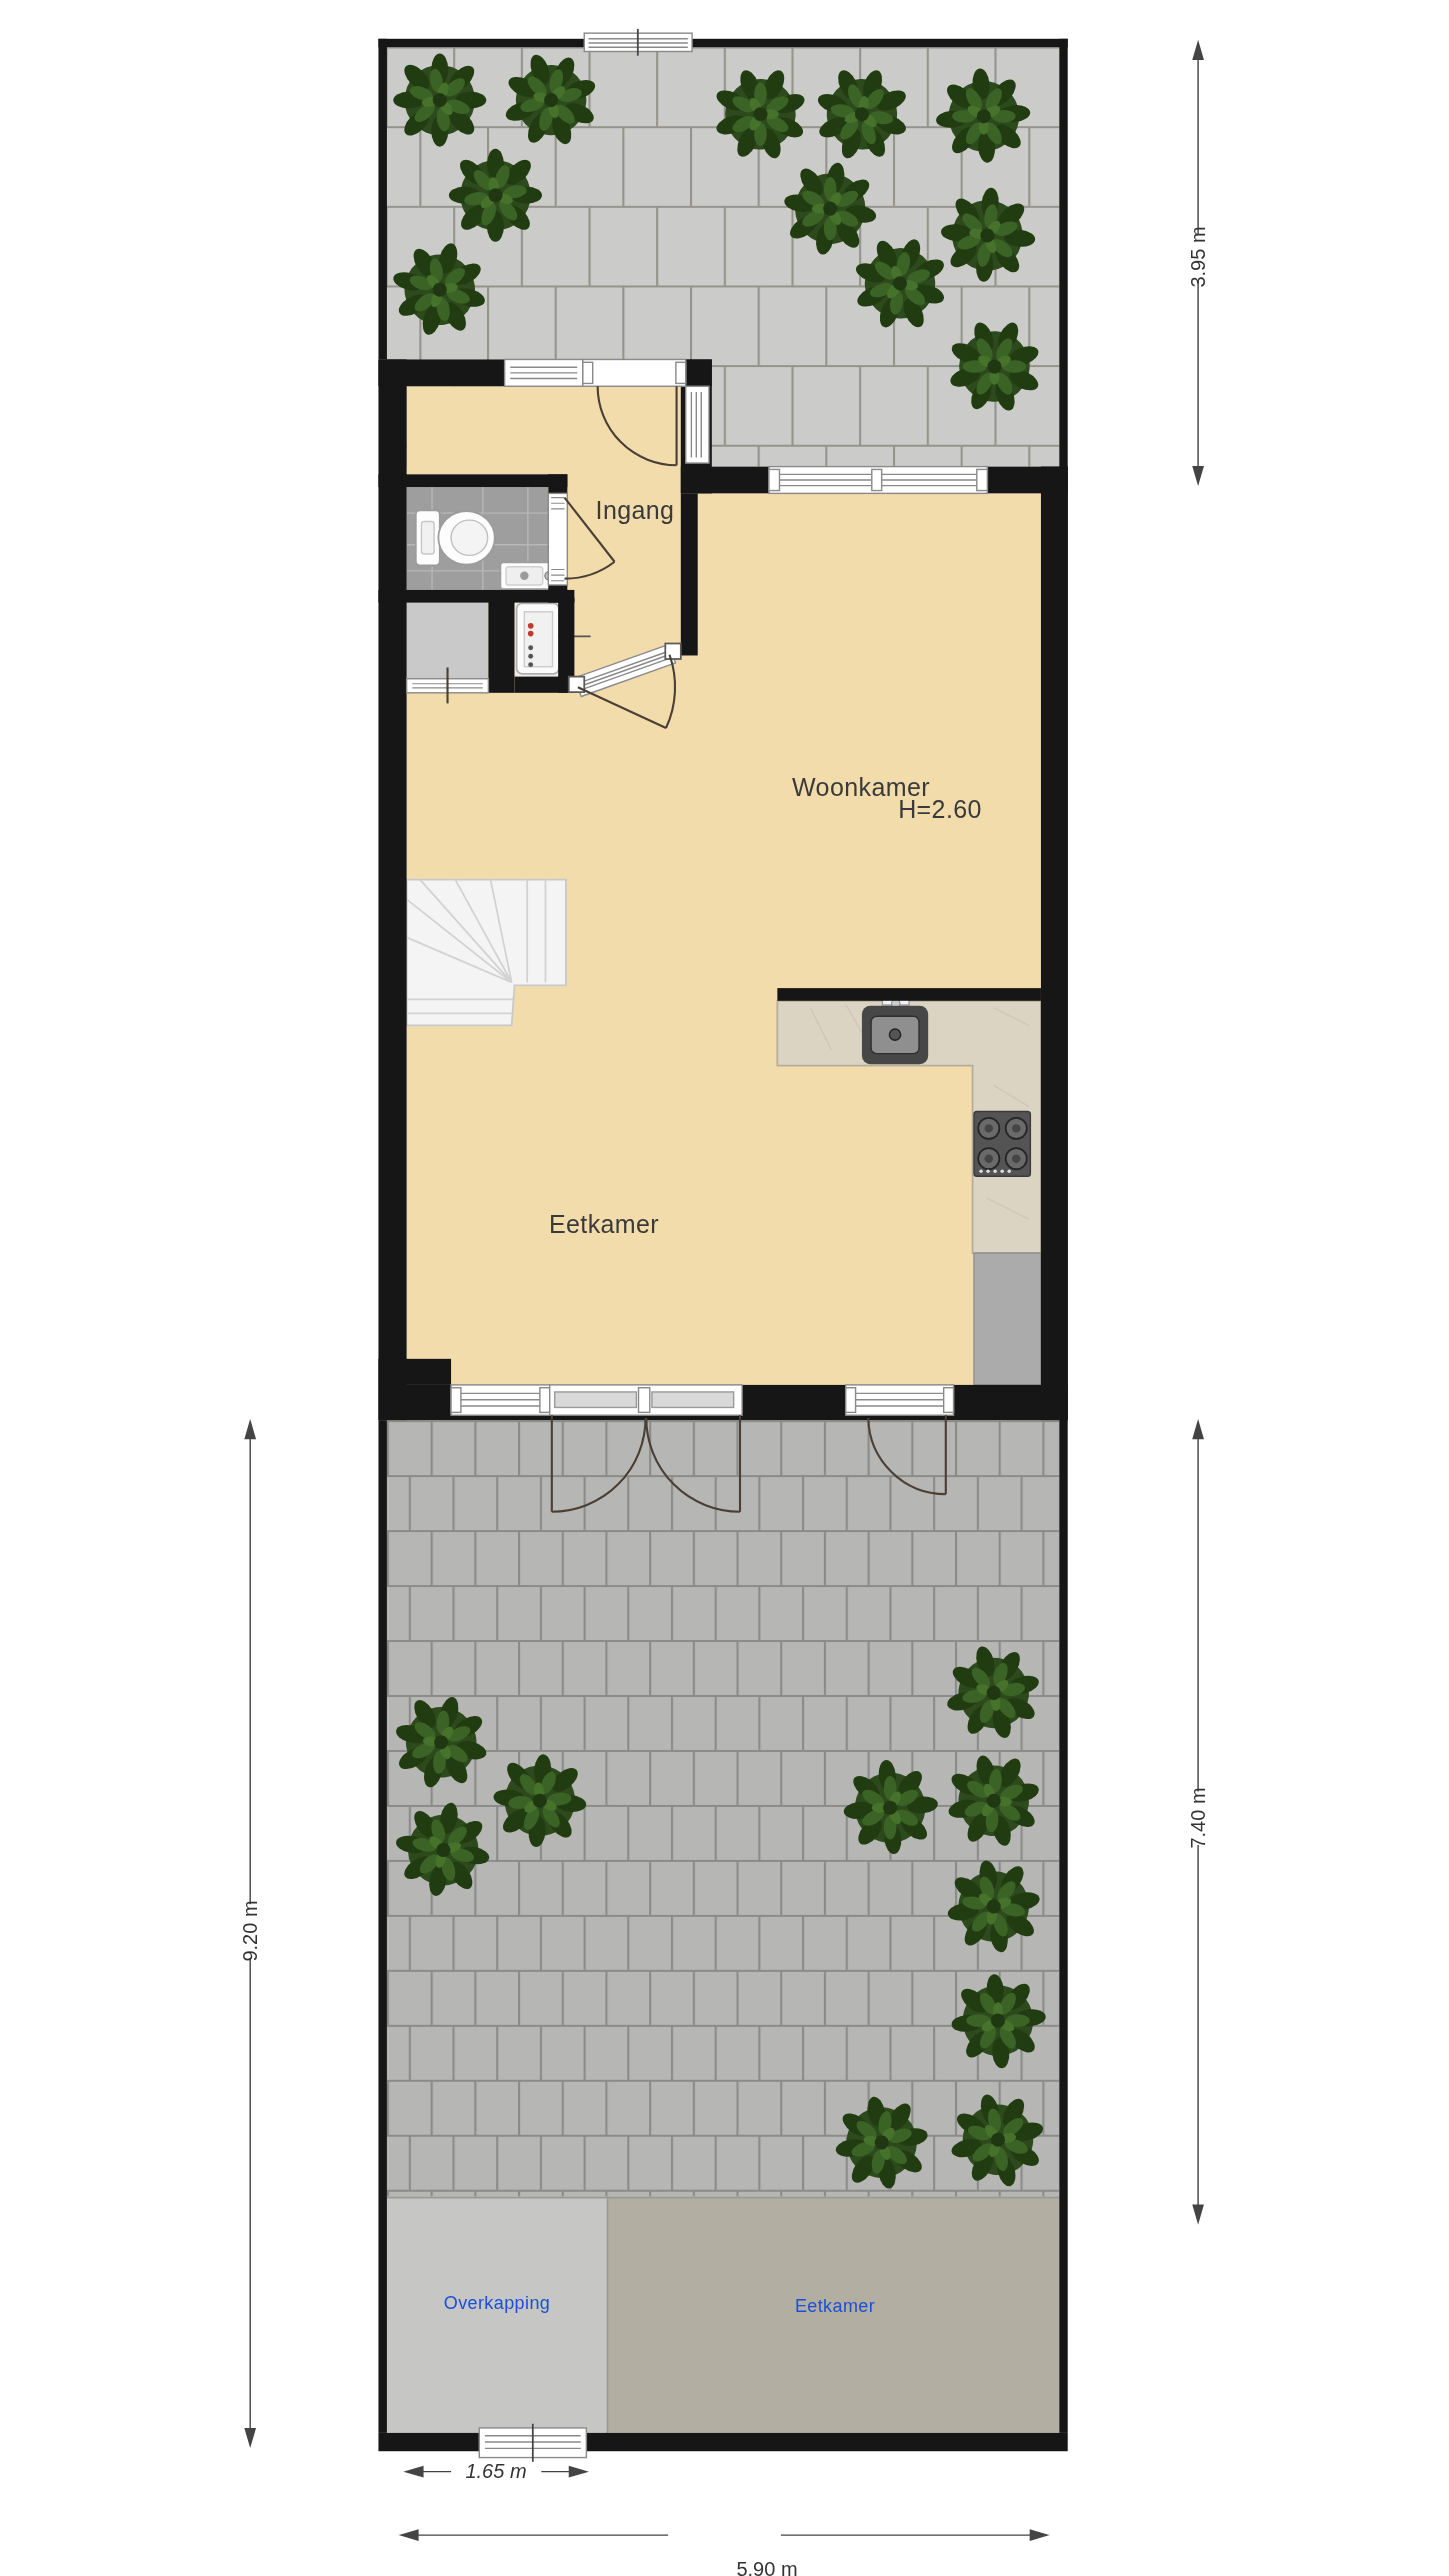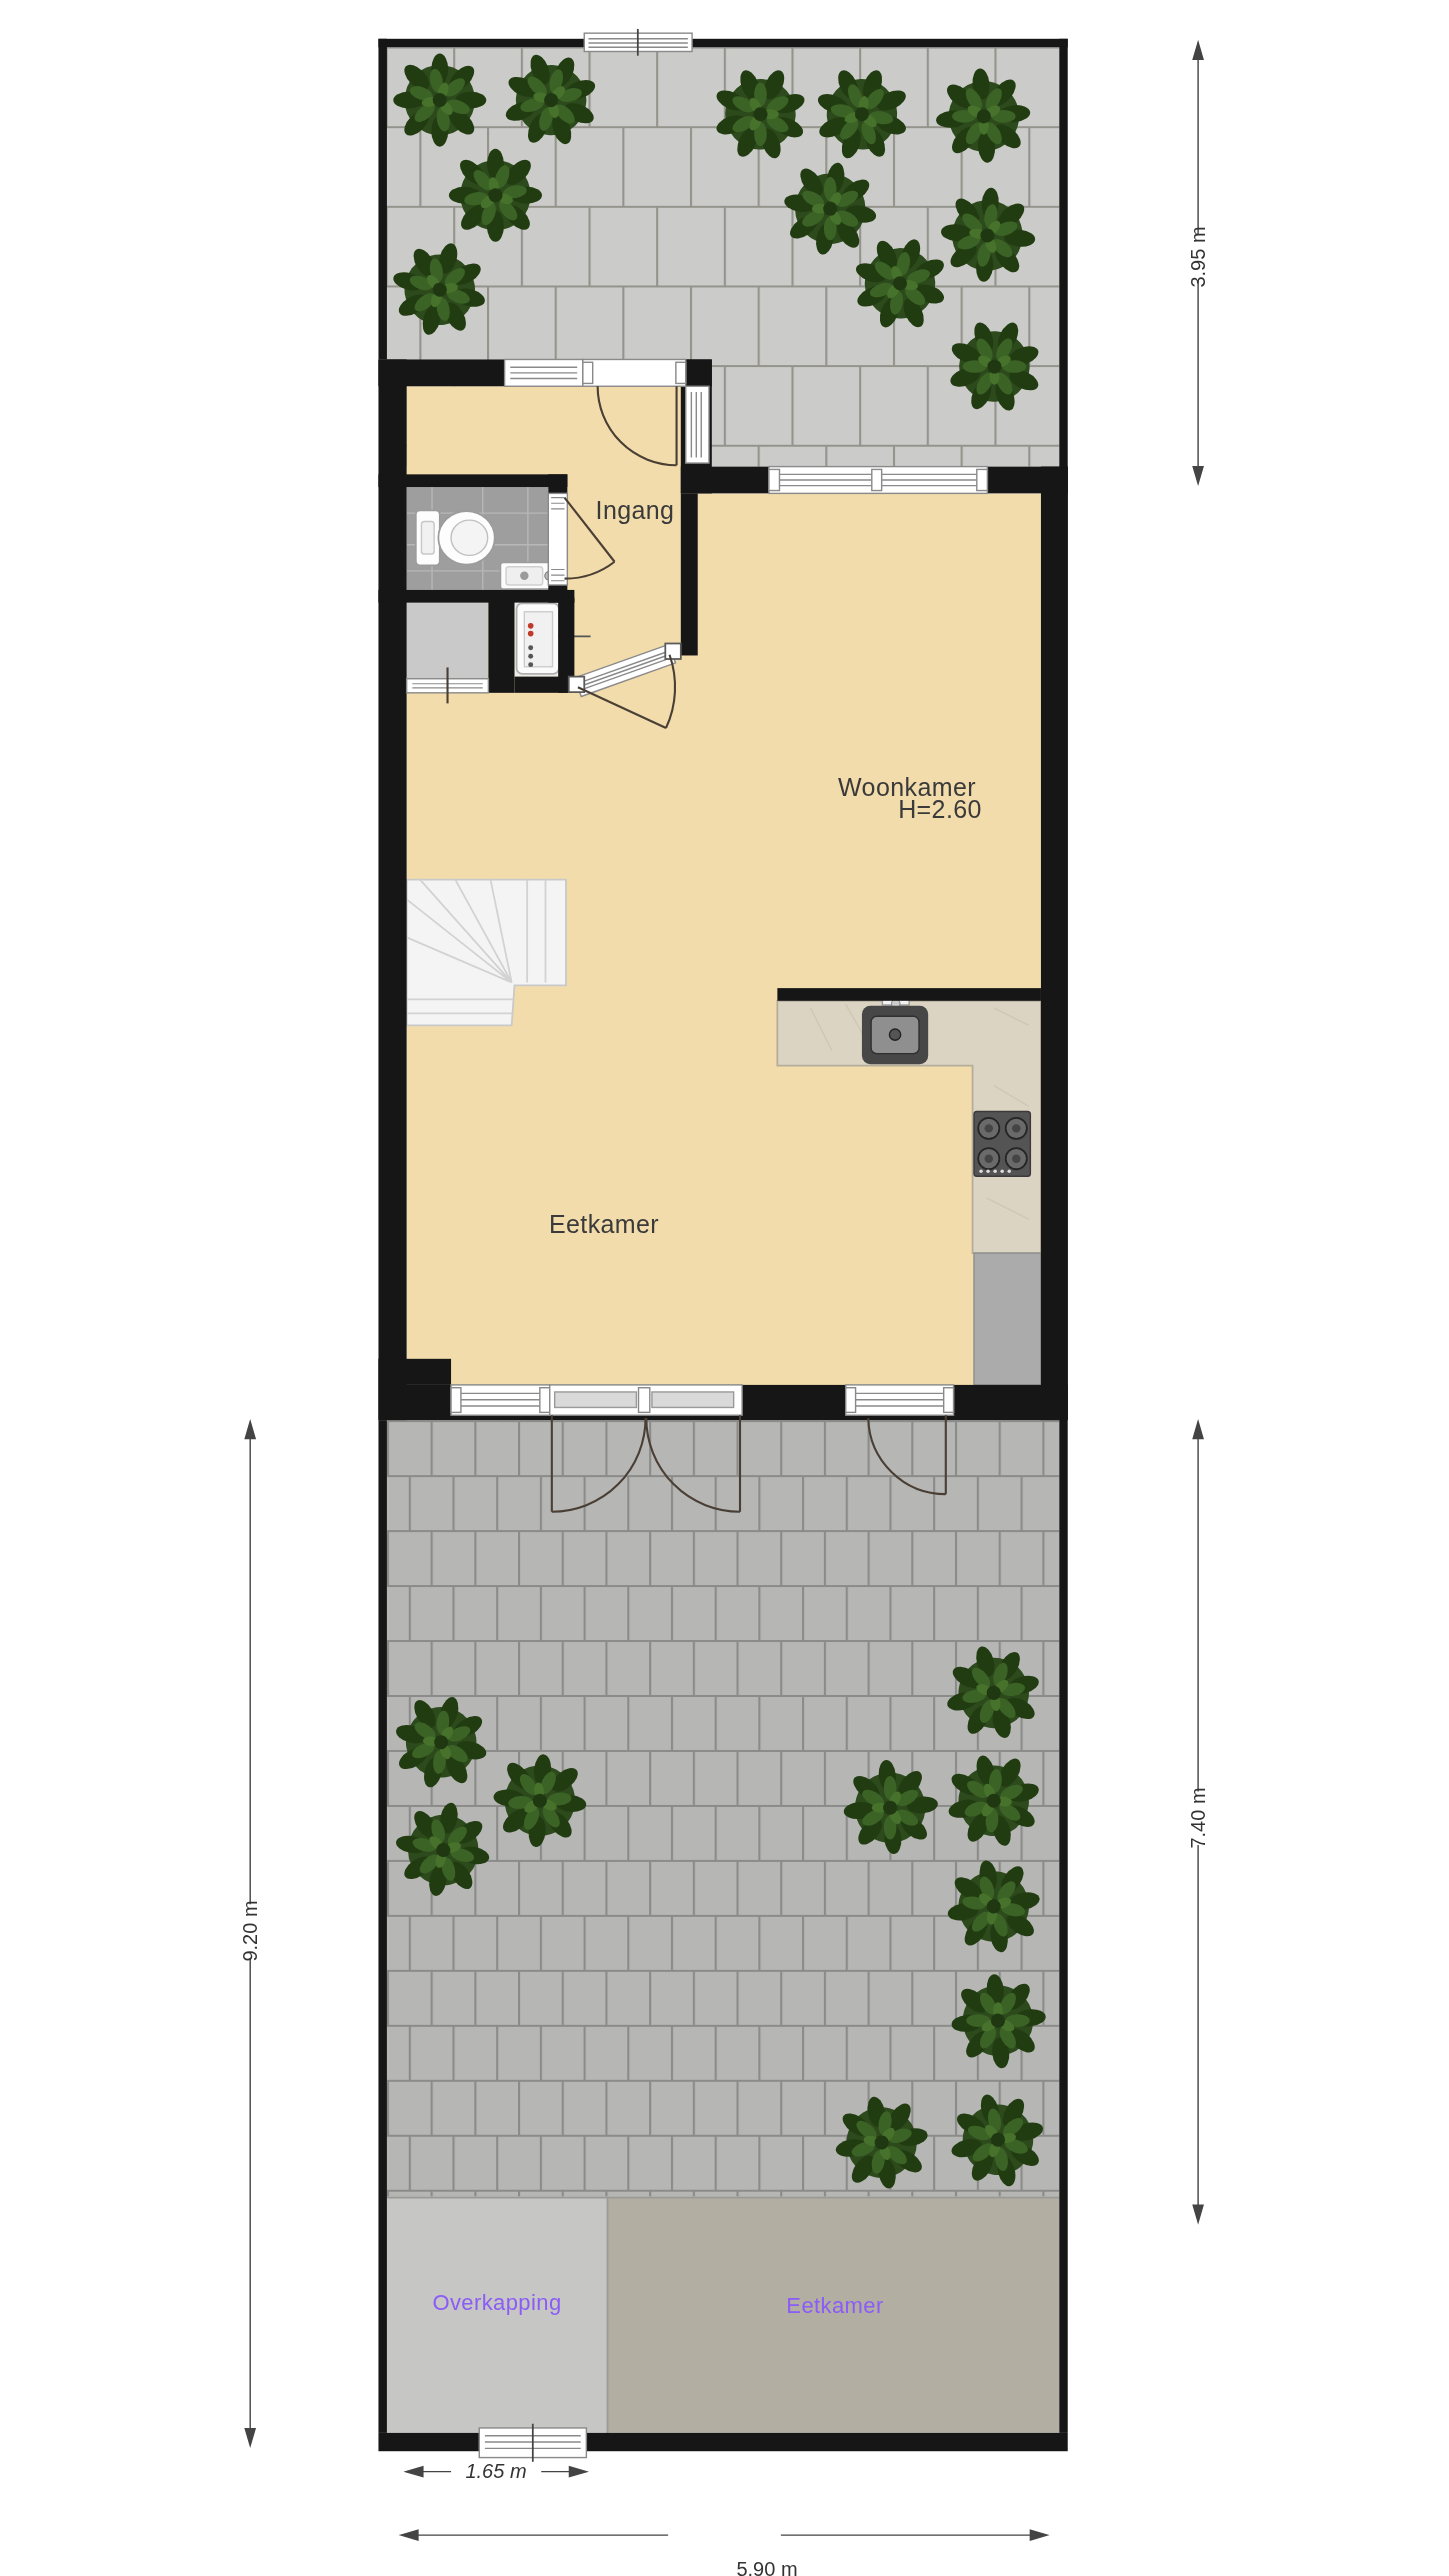--- a/index.html
+++ b/index.html
@@ -1,21 +1,21 @@
 <!DOCTYPE html>
 <html style="font-size:11.3px"><head>
 <meta charset="utf-8">
 <style>
   html,body{margin:0;padding:0;background:#ffffff;}
   #page{position:relative;width:1449px;height:2576px;background:#ffffff;overflow:hidden;
         font-family:"Liberation Sans", sans-serif;}
   #plan-svg{position:absolute;left:0;top:0;}
   .label{position:absolute;transform:translate(-50%,-50%);color:#3a3a3a;font-size:25px;
          white-space:nowrap;letter-spacing:0.4px;}
-  .label.big{font-size:22px;color:#8b5cf6;}
+  .label.big{font-size:18px;color:#1d4ed8;}
   .dim{position:absolute;transform:translate(-50%,-50%);color:#333;font-size:20px;white-space:nowrap;}
   .dim.vert{transform:translate(-50%,-50%) rotate(-90deg);}
 </style>
 </head>
 <body>
 
 <div id="page">
 
 <svg id="plan-svg" width="1449" height="2576" viewBox="0 0 2056 3655">
   <defs>
@@ -291,21 +291,21 @@
     <polygon points="576,3507 600,3500 600,3514"></polygon>
     <polygon points="832,3507 808,3500 808,3514"></polygon>
 
     <path d="M589 3597 H948 M1108 3597 H1468" fill="none"></path>
     <polygon points="569,3597 593,3590 593,3604"></polygon>
     <polygon points="1486,3597 1462,3590 1462,3604"></polygon>
   </g>
 </svg>
 
 <div class="label" style="left:635px;top:510px;">Ingang</div>
-<div class="label" style="left:907px;top:787px;">Woonkamer</div>
+<div class="label" style="left:861px;top:787px;">Woonkamer</div>
 <div class="label" style="left:940px;top:809px;">H=2.60</div>
 <div class="label" style="left:604px;top:1224px;text-align:right;">Eetkamer</div>
 <div class="label big" style="left:497px;top:2303px;">Overkapping</div>
 <div class="label big" style="left:835px;top:2306px;">Eetkamer</div>
 
 <div class="dim vert" style="left:1198px;top:257px;">3.95 m</div>
 <div class="dim vert" style="left:1198px;top:1818px;">7.40 m</div>
 <div class="dim vert" style="left:250px;top:1931px;">9.20 m</div>
 <div class="dim" style="left:496px;top:2471px;font-style:italic;">1.65 m</div>
 <div class="dim" style="left:767px;top:2535px;margin-top:34px;">5.90 m</div>

